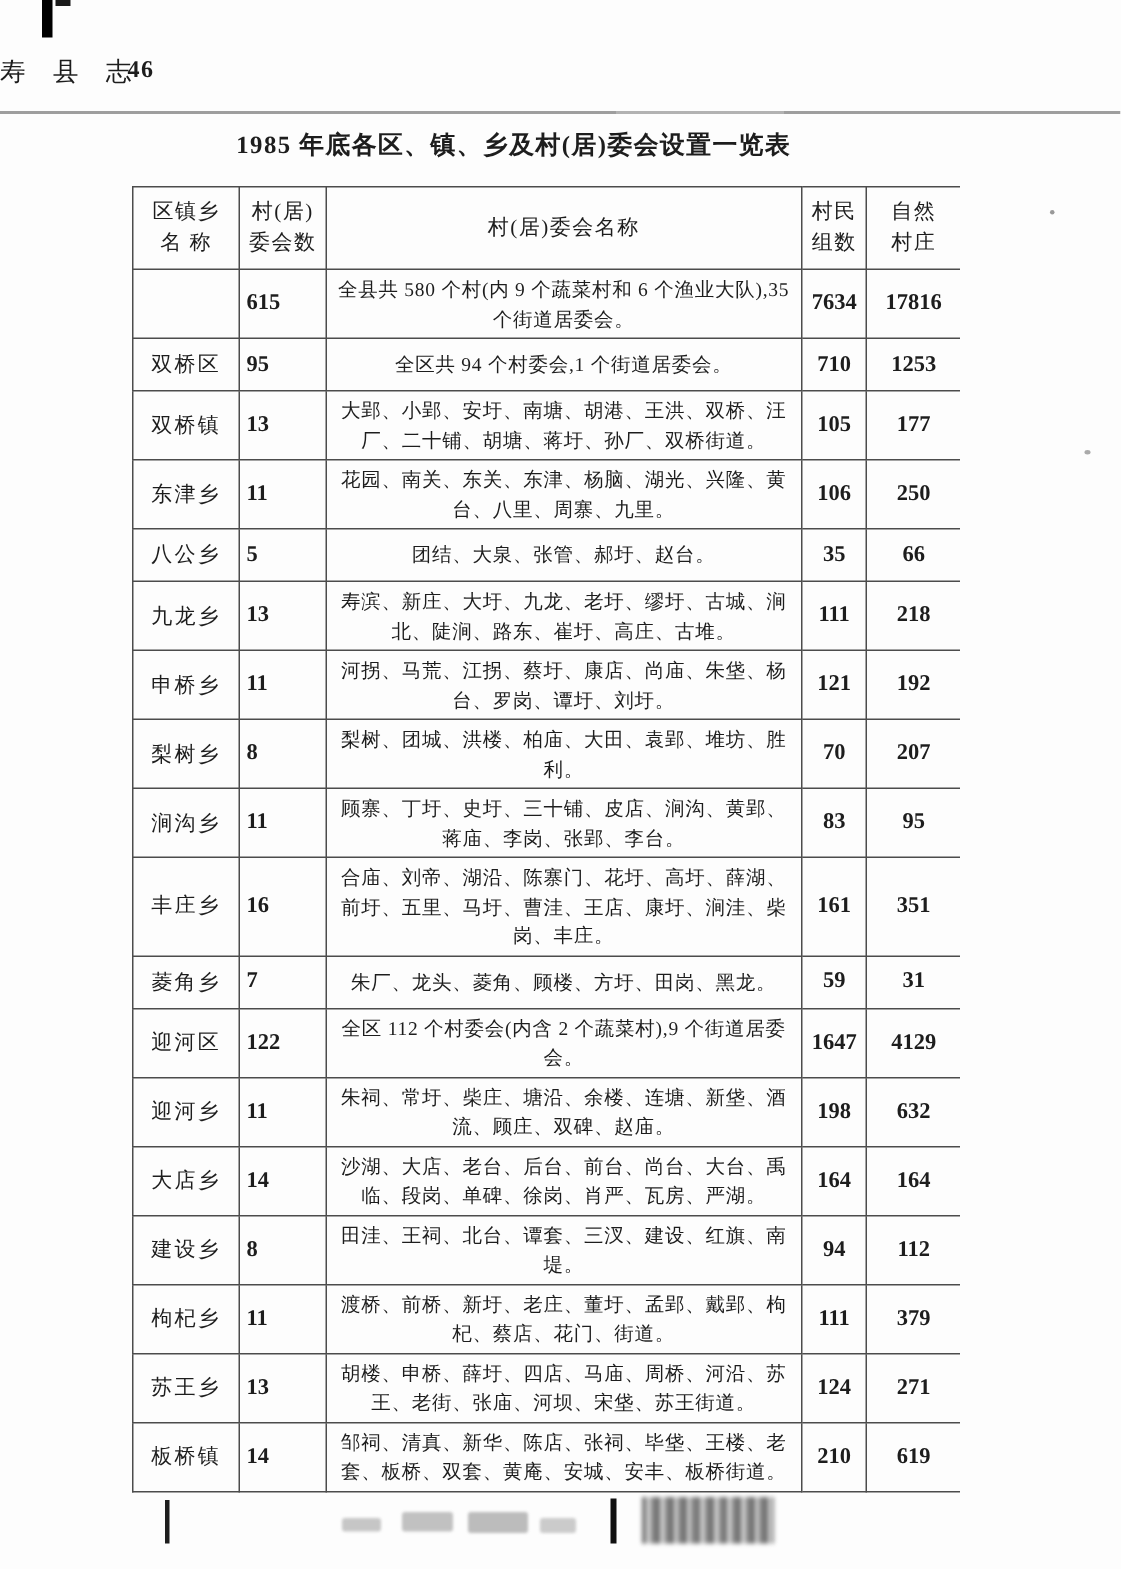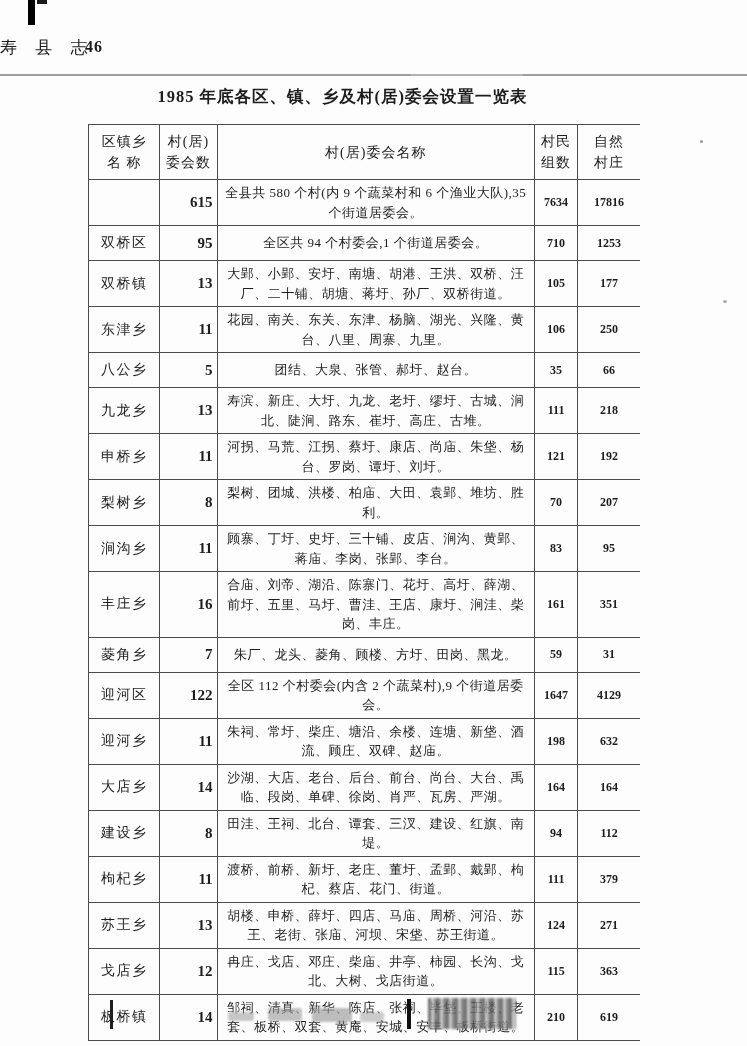--- a/index.html
+++ b/index.html
@@ -42,26 +42,26 @@
   .committee-table th:last-child, .committee-table td:last-child { border-right:none; }
   .committee-table thead th { height:50px; font-size:14px; line-height:21px; text-align:center; letter-spacing:1px; }
   .col-name    { width:71px; }
   .col-count   { width:57px; }
   .col-villages{ width:316px; }
   .col-groups  { width:43px; }
   .col-hamlets { width:62px; }
 
   .committee-table tbody td { height:28px; }
   td.name-cell   { text-align:center; font-size:14px; letter-spacing:1.5px;margin-left:32px; }
-  td.count-cell  { text-align:right; font-size:15px; font-weight:600; }
+  td.count-cell  { text-align:left; font-size:15px; font-weight:600; }
   td.villages-cell {
     text-align:center; font-size:13px; line-height:19.5px;
     padding:3px 7px; letter-spacing:0.5px;
   }
-  td.num-cell    { text-align:center; font-size:12px; font-weight:600; }
+  td.num-cell    { text-align:center; font-size:15px; font-weight:600; }
 
   
   .corner-mark { left:28px; top:0; width:7px; height:25px; background:#000; }
   .corner-dot  { left:37px; top:0; width:10px; height:4px; background:#1a1a1a; }
   .bottom-tick { left:110px; top:1000px; width:3px; height:29px; background:#1e1e1e; }
   .bottom-bar  { left:407px; top:999px; width:4px; height:30px; background:#101010; }
   .smudge { background:#9a9a9a; filter:blur(1.2px); border-radius:2px; }
   .smudge-a { left:228px; top:1012px; width:26px; height:9px; opacity:.55; }
   .smudge-b { left:268px; top:1008px; width:34px; height:13px; opacity:.6; }
   .smudge-c { left:312px; top:1008px; width:40px; height:14px; opacity:.65; }
@@ -229,27 +229,20 @@
     <td class="num-cell">379</td>
   </tr>
       <tr>
     <td class="name-cell">苏王乡</td>
     <td class="count-cell">13</td>
     <td class="villages-cell">胡楼、申桥、薛圩、四店、马庙、周桥、河沿、苏王、老街、张庙、河坝、宋垡、苏王街道。</td>
     <td class="num-cell">124</td>
     <td class="num-cell">271</td>
   </tr>
       <tr>
-    <td class="name-cell">戈店乡</td>
-    <td class="count-cell">12</td>
-    <td class="villages-cell">冉庄、戈店、邓庄、柴庙、井亭、柿园、长沟、戈北、大树、戈店街道。</td>
-    <td class="num-cell">115</td>
-    <td class="num-cell">363</td>
-  </tr>
-      <tr>
     <td class="name-cell">板桥镇</td>
     <td class="count-cell">14</td>
     <td class="villages-cell">邹祠、清真、新华、陈店、张祠、毕垡、王楼、老套、板桥、双套、黄庵、安城、安丰、板桥街道。</td>
     <td class="num-cell">210</td>
     <td class="num-cell">619</td>
   </tr>
     </tbody>
 </table>
 
 <div class="artifact bottom-tick"></div>

